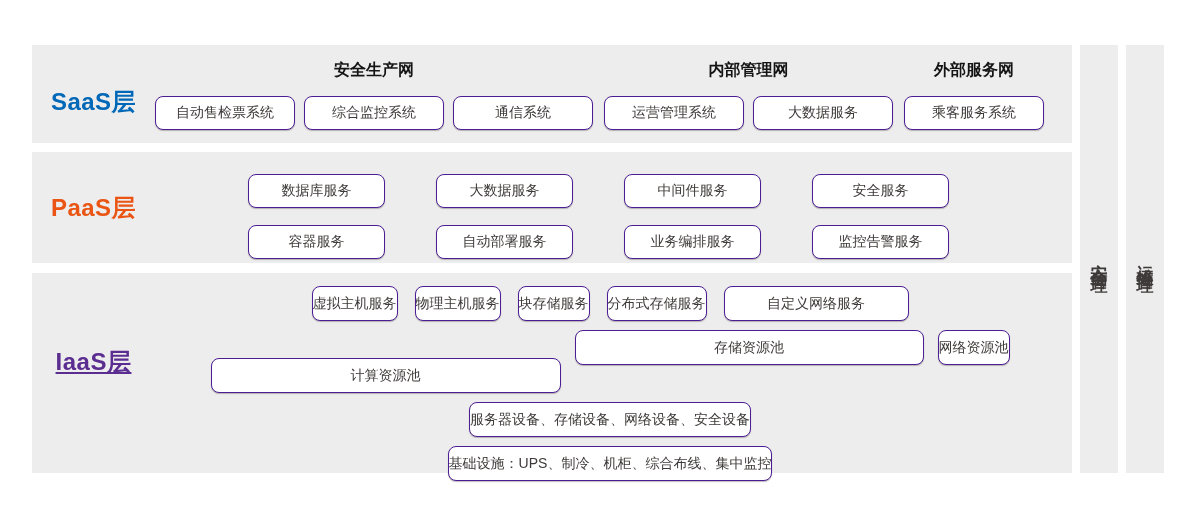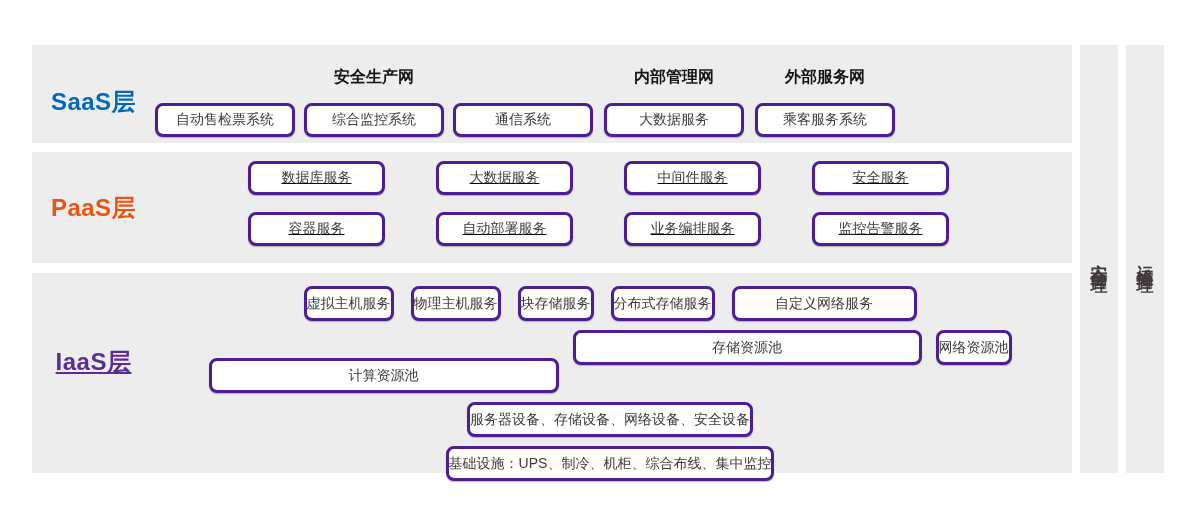--- a/index.html
+++ b/index.html
@@ -44,38 +44,37 @@
     font-size: 24px;
     font-weight: bold;
     letter-spacing: 0.5px;
     white-space: nowrap;
   }
   .band-saas .layer-label { margin-top: 16px; }
   .band-iaas .layer-label { margin-top: -22px; text-decoration: underline; }
 
   .node {
     background: #ffffff;
-    border: 3px solid #4c1d95;
+    border: 1px solid #4c1d95;
     border-radius: 8px;
     box-shadow: 0 1px 1px rgba(110,105,100,0.45);
     display: flex;
     align-items: center;
     justify-content: center;
     font-size: 14px;
     color: #3e3a39;
     height: 34px;
     white-space: nowrap;
   }
 
   
   .saas-content {
     flex: 1;
     display: flex;
     padding-top: 15px;
-    align-items: center;
   }
   .saas-group {
     display: flex;
     flex-direction: column;
   }
   .saas-group + .saas-group { margin-left: 11px; }
   .group-title {
     text-align: center;
     font-size: 16px;
     font-weight: bold;
@@ -88,23 +87,22 @@
     display: flex;
     gap: 9px;
   }
   .saas-box { width: 140px; }
 
   
   .paas-content {
     flex: 1;
     display: flex;
     flex-direction: column;
-    padding-top: 9px;
+    padding-top: 22px;
     padding-left: 93px;
-    text-decoration: underline;
   }
   .paas-row {
     display: flex;
     gap: 51px;
   }
   .paas-row + .paas-row { margin-top: 17px; }
   .paas-box { width: 137px; }
 
   
   .iaas-content {
@@ -167,20 +165,21 @@
           <div class="group-title">安全生产网</div>
           <div class="saas-boxes">
             <div class="node saas-box">自动售检票系统</div>
             <div class="node saas-box">综合监控系统</div>
             <div class="node saas-box">通信系统</div>
           </div>
         </div>
         <div class="saas-group">
           <div class="group-title">内部管理网</div>
           <div class="saas-boxes">
+            <div class="node saas-box">运营管理系统</div>
             <div class="node saas-box">大数据服务</div>
           </div>
         </div>
         <div class="saas-group">
           <div class="group-title">外部服务网</div>
           <div class="saas-boxes">
             <div class="node saas-box">乘客服务系统</div>
           </div>
         </div>
       </div>

